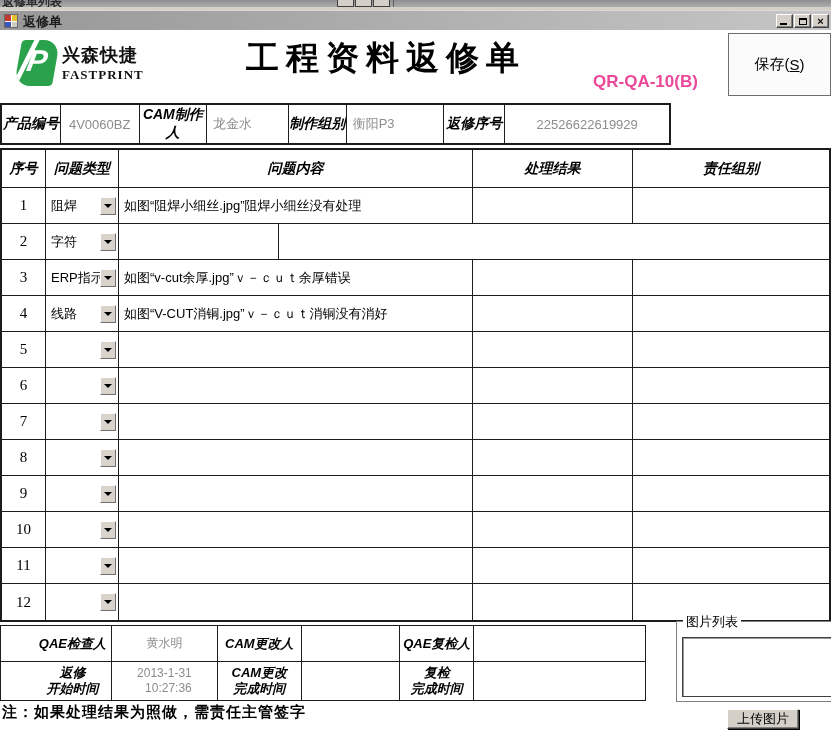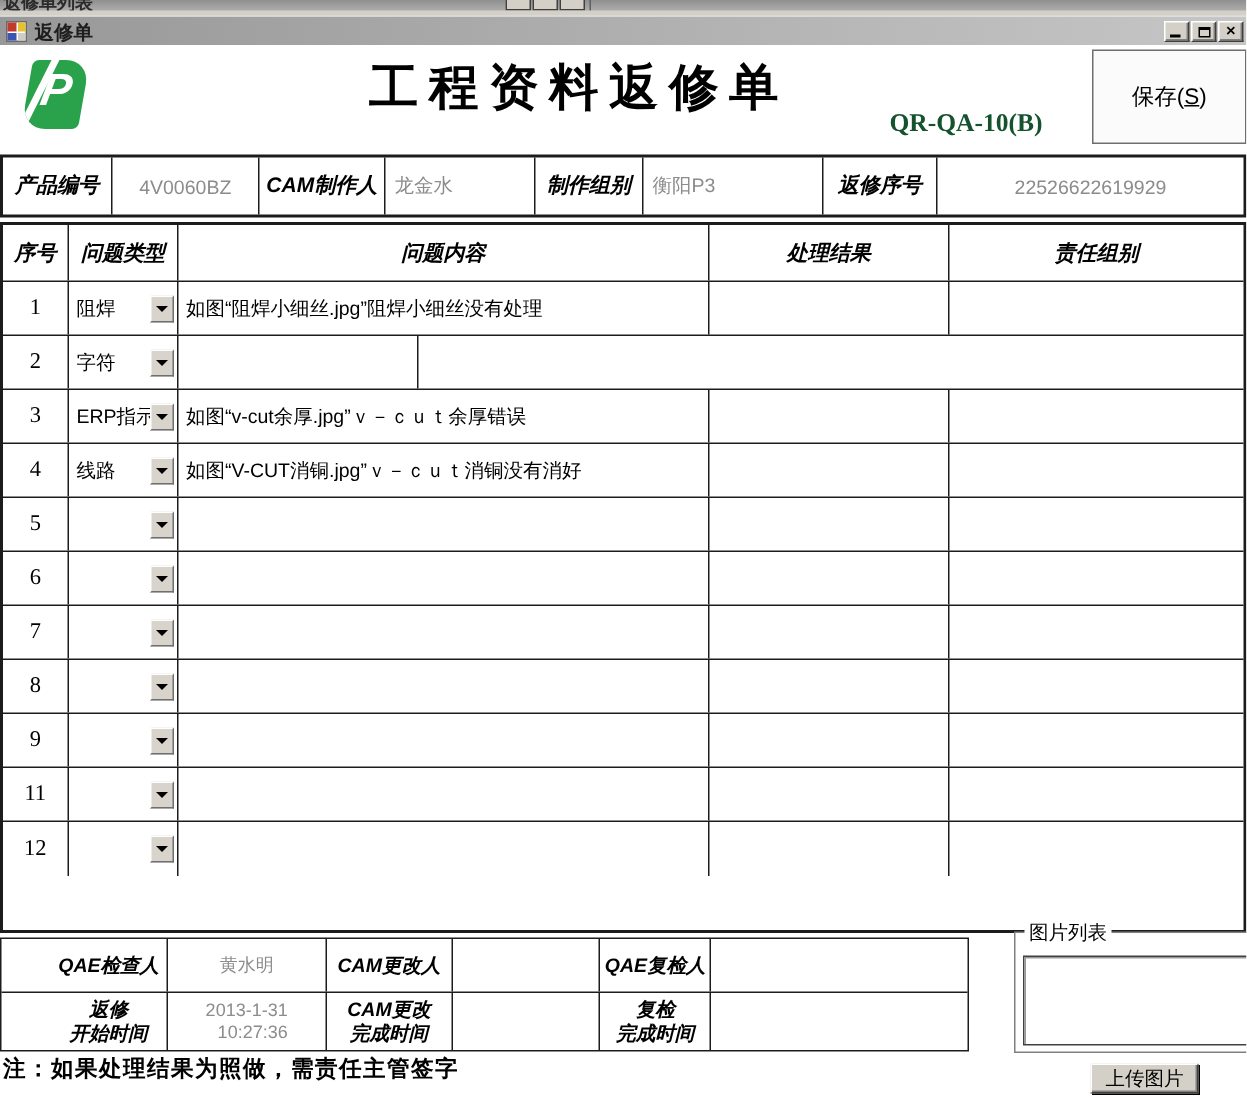--- a/index.html
+++ b/index.html
@@ -37,39 +37,39 @@
   .logo-glyph { position:relative; width:38px; height:46px; background:#2aa24c;
     border-radius:4px 16px 4px 16px; transform:skewX(-10deg); overflow:hidden; }
   .logo-glyph .slash { position:absolute; left:4px; top:-4px; width:5px; height:60px; background:#fff; transform:rotate(18deg); }
   .logo-monogram { position:absolute; left:9px; top:4px; color:#fff; font-size:30px; font-weight:bold; font-style:italic; }
   .logo-text { margin-left:6px; }
   .logo-cn { font-size:18px; font-weight:bold; color:#111; letter-spacing:1px; }
   .logo-en { font-size:13px; font-weight:bold; color:#111; letter-spacing:1px; font-family:"Liberation Serif","DejaVu Serif",serif; }
 
   .main-title { position:absolute; left:246px; top:6px; font-size:33px; font-weight:bold; color:#000;
     letter-spacing:7px; font-family:"Liberation Serif","DejaVu Serif",serif; white-space:nowrap; }
-  .doc-no { position:absolute; left:593px; top:42px; font-size:17px; font-weight:bold; color:#14532d;
-    font-family:Liberation Serif, serif; }
+  .doc-no { position:absolute; left:593px; top:42px; font-size:17px; font-weight:bold; color:#ec4899;
+    font-family:Liberation Sans, sans-serif; }
 
   .save-btn { position:absolute; left:728px; top:3px; width:103px; height:63px; background:#fbfbfb;
     border:1px solid #6e6e6e; font-size:15px; color:#000; display:flex; align-items:center; justify-content:center; }
 
   
   .tbl { position:absolute; background:#fff; border:2px solid #1c1c1c; }
   .tr { display:flex; border-bottom:1px solid #1c1c1c; }
   .tr:last-child { border-bottom:none; }
   .td { border-right:1px solid #1c1c1c; display:flex; align-items:center; overflow:hidden; }
   .td:last-child { border-right:none; }
   .lab { justify-content:center; font-weight:bold; font-style:italic; font-size:14px; color:#000; text-align:center; }
   .val { color:#8c8c8c; font-size:13px; }
   .ctr { justify-content:center; text-align:right; }
   .ml { white-space:pre-line; line-height:1.25; }
 
   
-  .info-tbl { left:0; top:73px; width:831px; height:42px; }
+  .info-tbl { left:0; top:73px; width:671px; height:42px; }
   .info-tbl .tr { height:38px; }
   .ic1{width:73px;} .ic2{width:98px;} .ic3{width:84px;} .ic4{width:100px;}
   .ic5{width:72px;} .ic6{width:120px;} .ic7{width:76px;} .ic8{width:204px;}
   .pad { padding-left:6px; }
 
   
   .issue-tbl { left:0; top:118px; width:831px; height:474px; }
   .issue-tbl .hdr { height:38px; }
   .issue-tbl .row { height:36px; }
   .cc1{width:44px;} .cc2{width:73px;} .cc3{width:354px;} .cc4{width:160px;} .cc5{width:196px;}
@@ -139,20 +139,24 @@
     </div>
   </div>
 
   <div class="form-body">
 
     <div class="logo">
       <div class="logo-glyph">
         <div class="slash"></div>
         <span class="logo-monogram">P</span>
       </div>
+      <div class="logo-text">
+        <div class="logo-cn">兴森快捷</div>
+        <div class="logo-en">FASTPRINT</div>
+      </div>
     </div>
 
     <div class="main-title">工程资料返修单</div>
     <div class="doc-no">QR-QA-10(B)</div>
 
     <button class="save-btn">
         <span>保存(</span>
         <u>S</u>
         <span>)</span>
       </button>
@@ -269,20 +273,32 @@
             <span class="combo-btn">
               <span class="combo-arrow"></span>
             </span>
           </div>
         <div class="td content-cell cc3"></div>
         <div class="td cc4"></div>
         <div class="td cc5"></div>
       </div>
       <div class="tr row">
         <div class="td no-cell cc1">9</div>
+        <div class="td type-cell cc2">
+            <span></span>
+            <span class="combo-btn">
+              <span class="combo-arrow"></span>
+            </span>
+          </div>
+        <div class="td content-cell cc3"></div>
+        <div class="td cc4"></div>
+        <div class="td cc5"></div>
+      </div>
+      <div class="tr row">
+        <div class="td no-cell cc1">10</div>
         <div class="td type-cell cc2">
             <span></span>
             <span class="combo-btn">
               <span class="combo-arrow"></span>
             </span>
           </div>
         <div class="td content-cell cc3"></div>
         <div class="td cc4"></div>
         <div class="td cc5"></div>
       </div>

